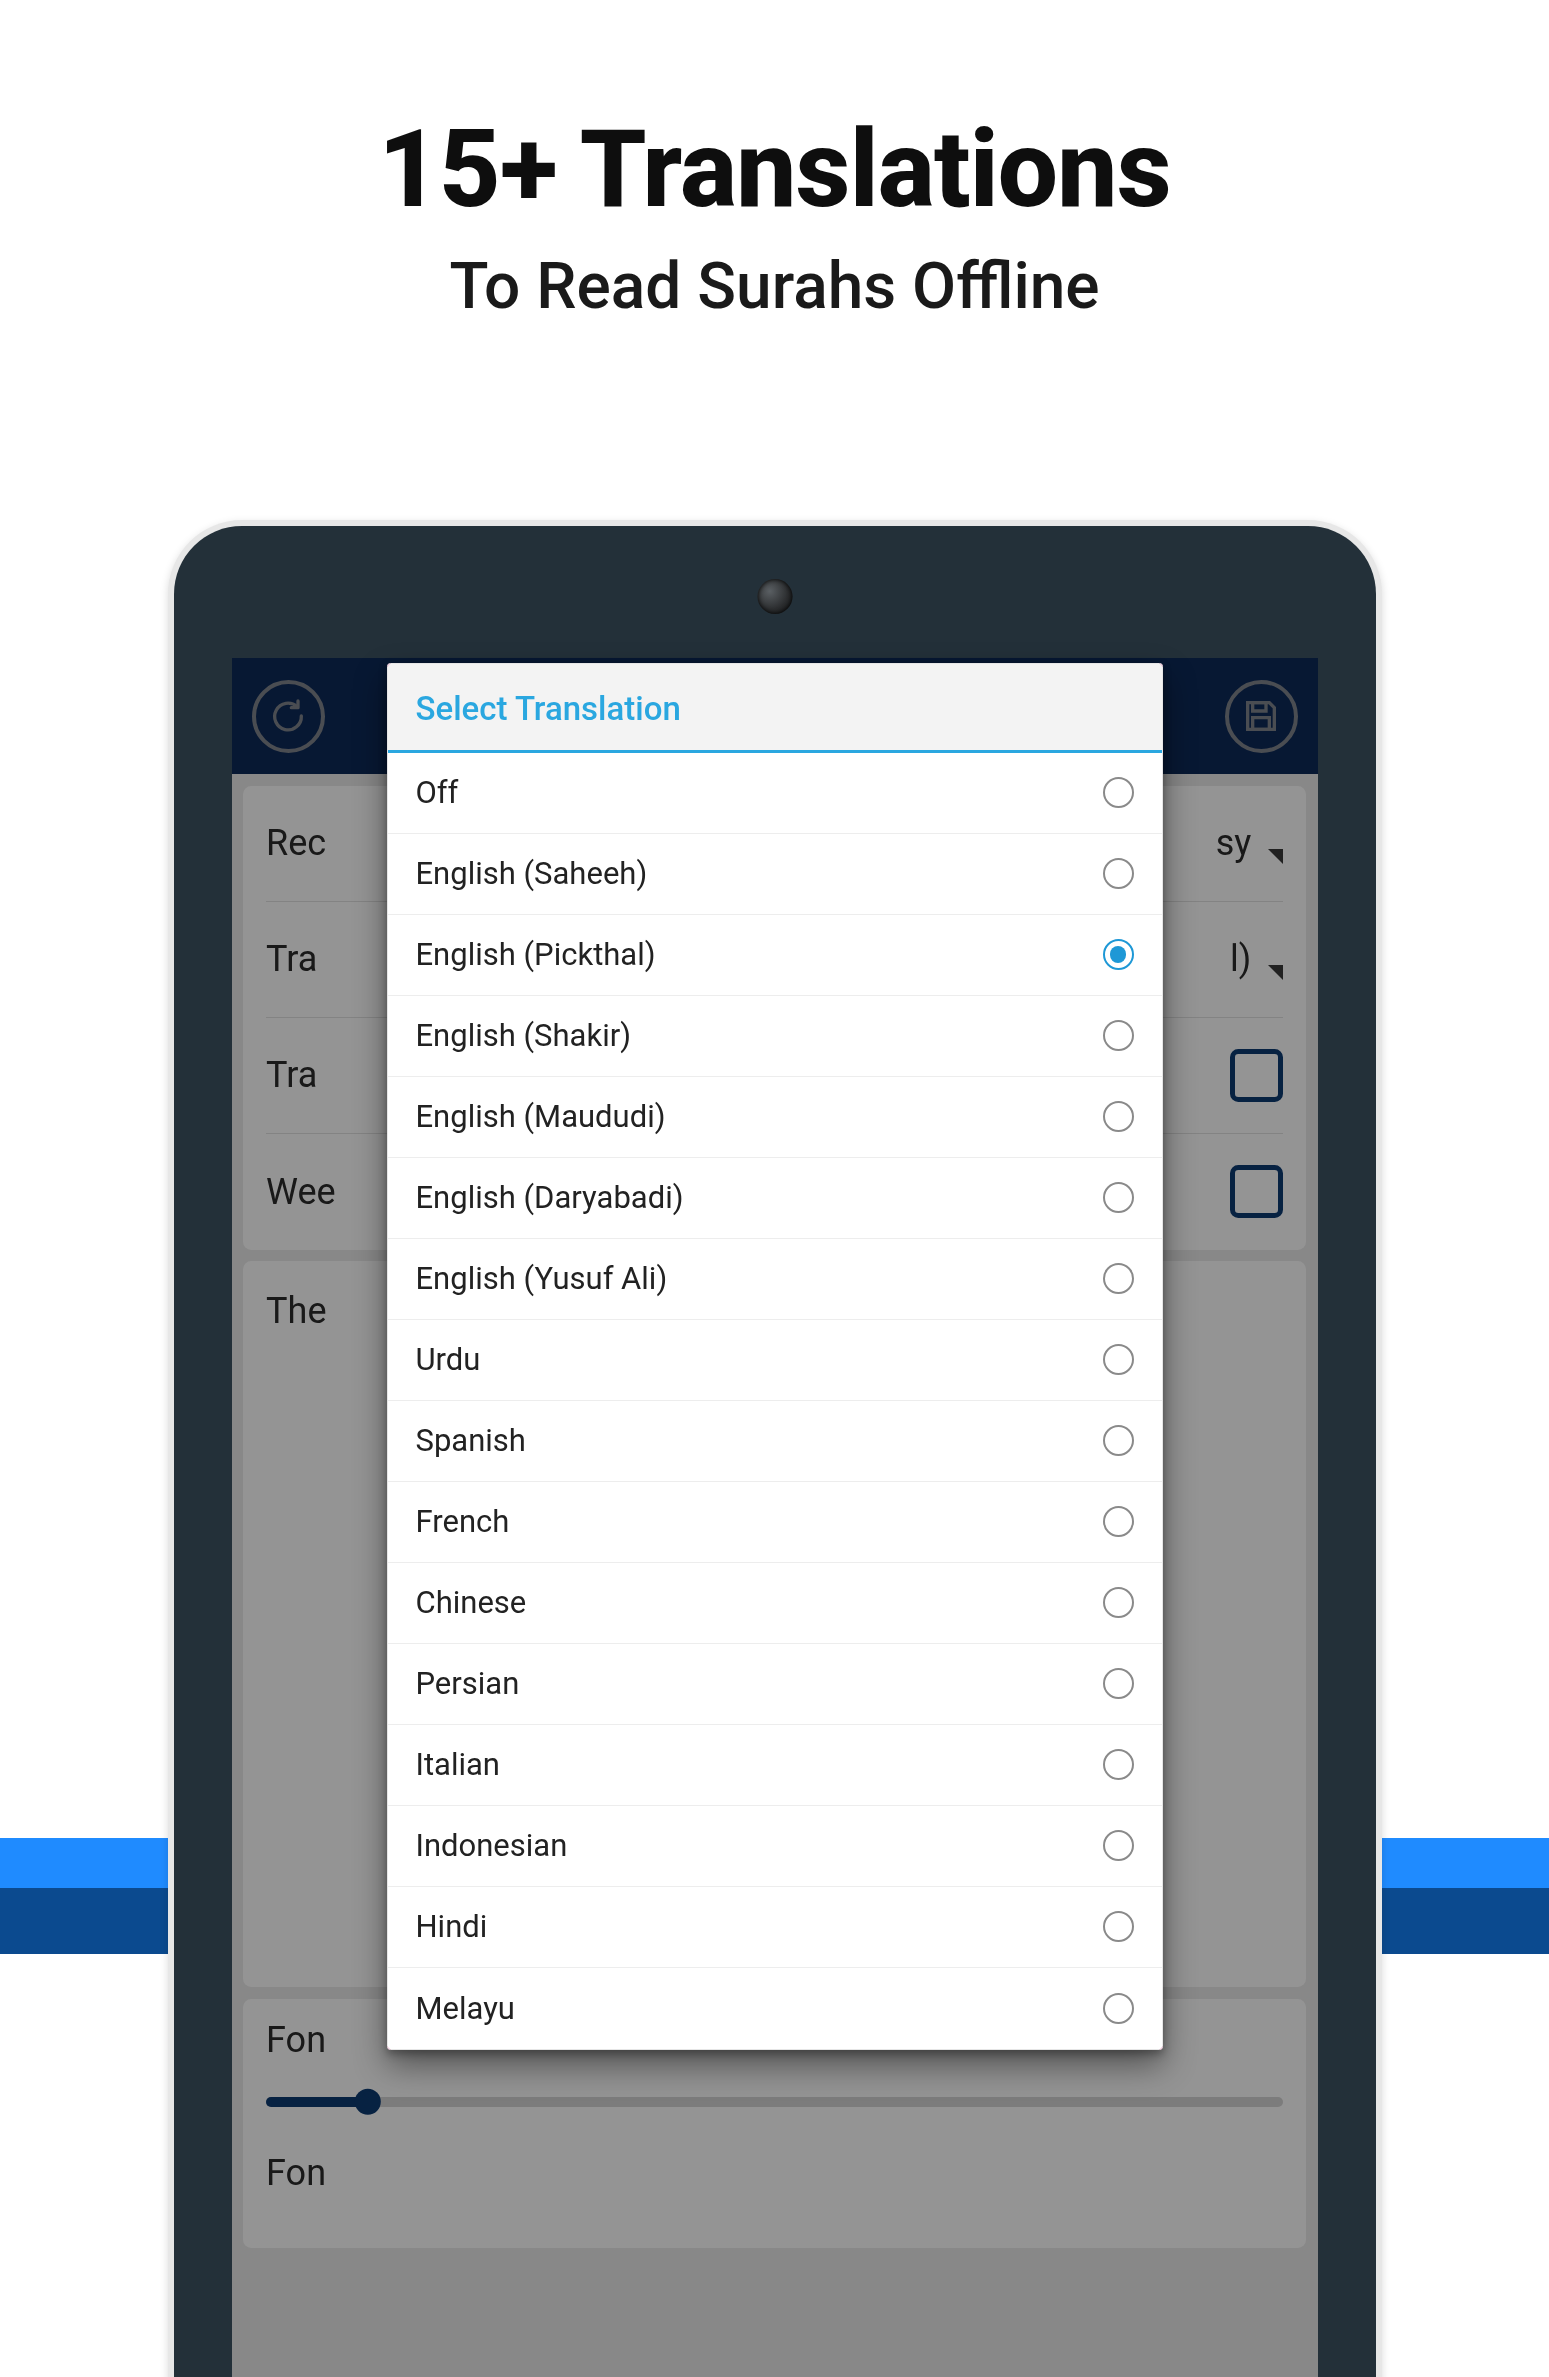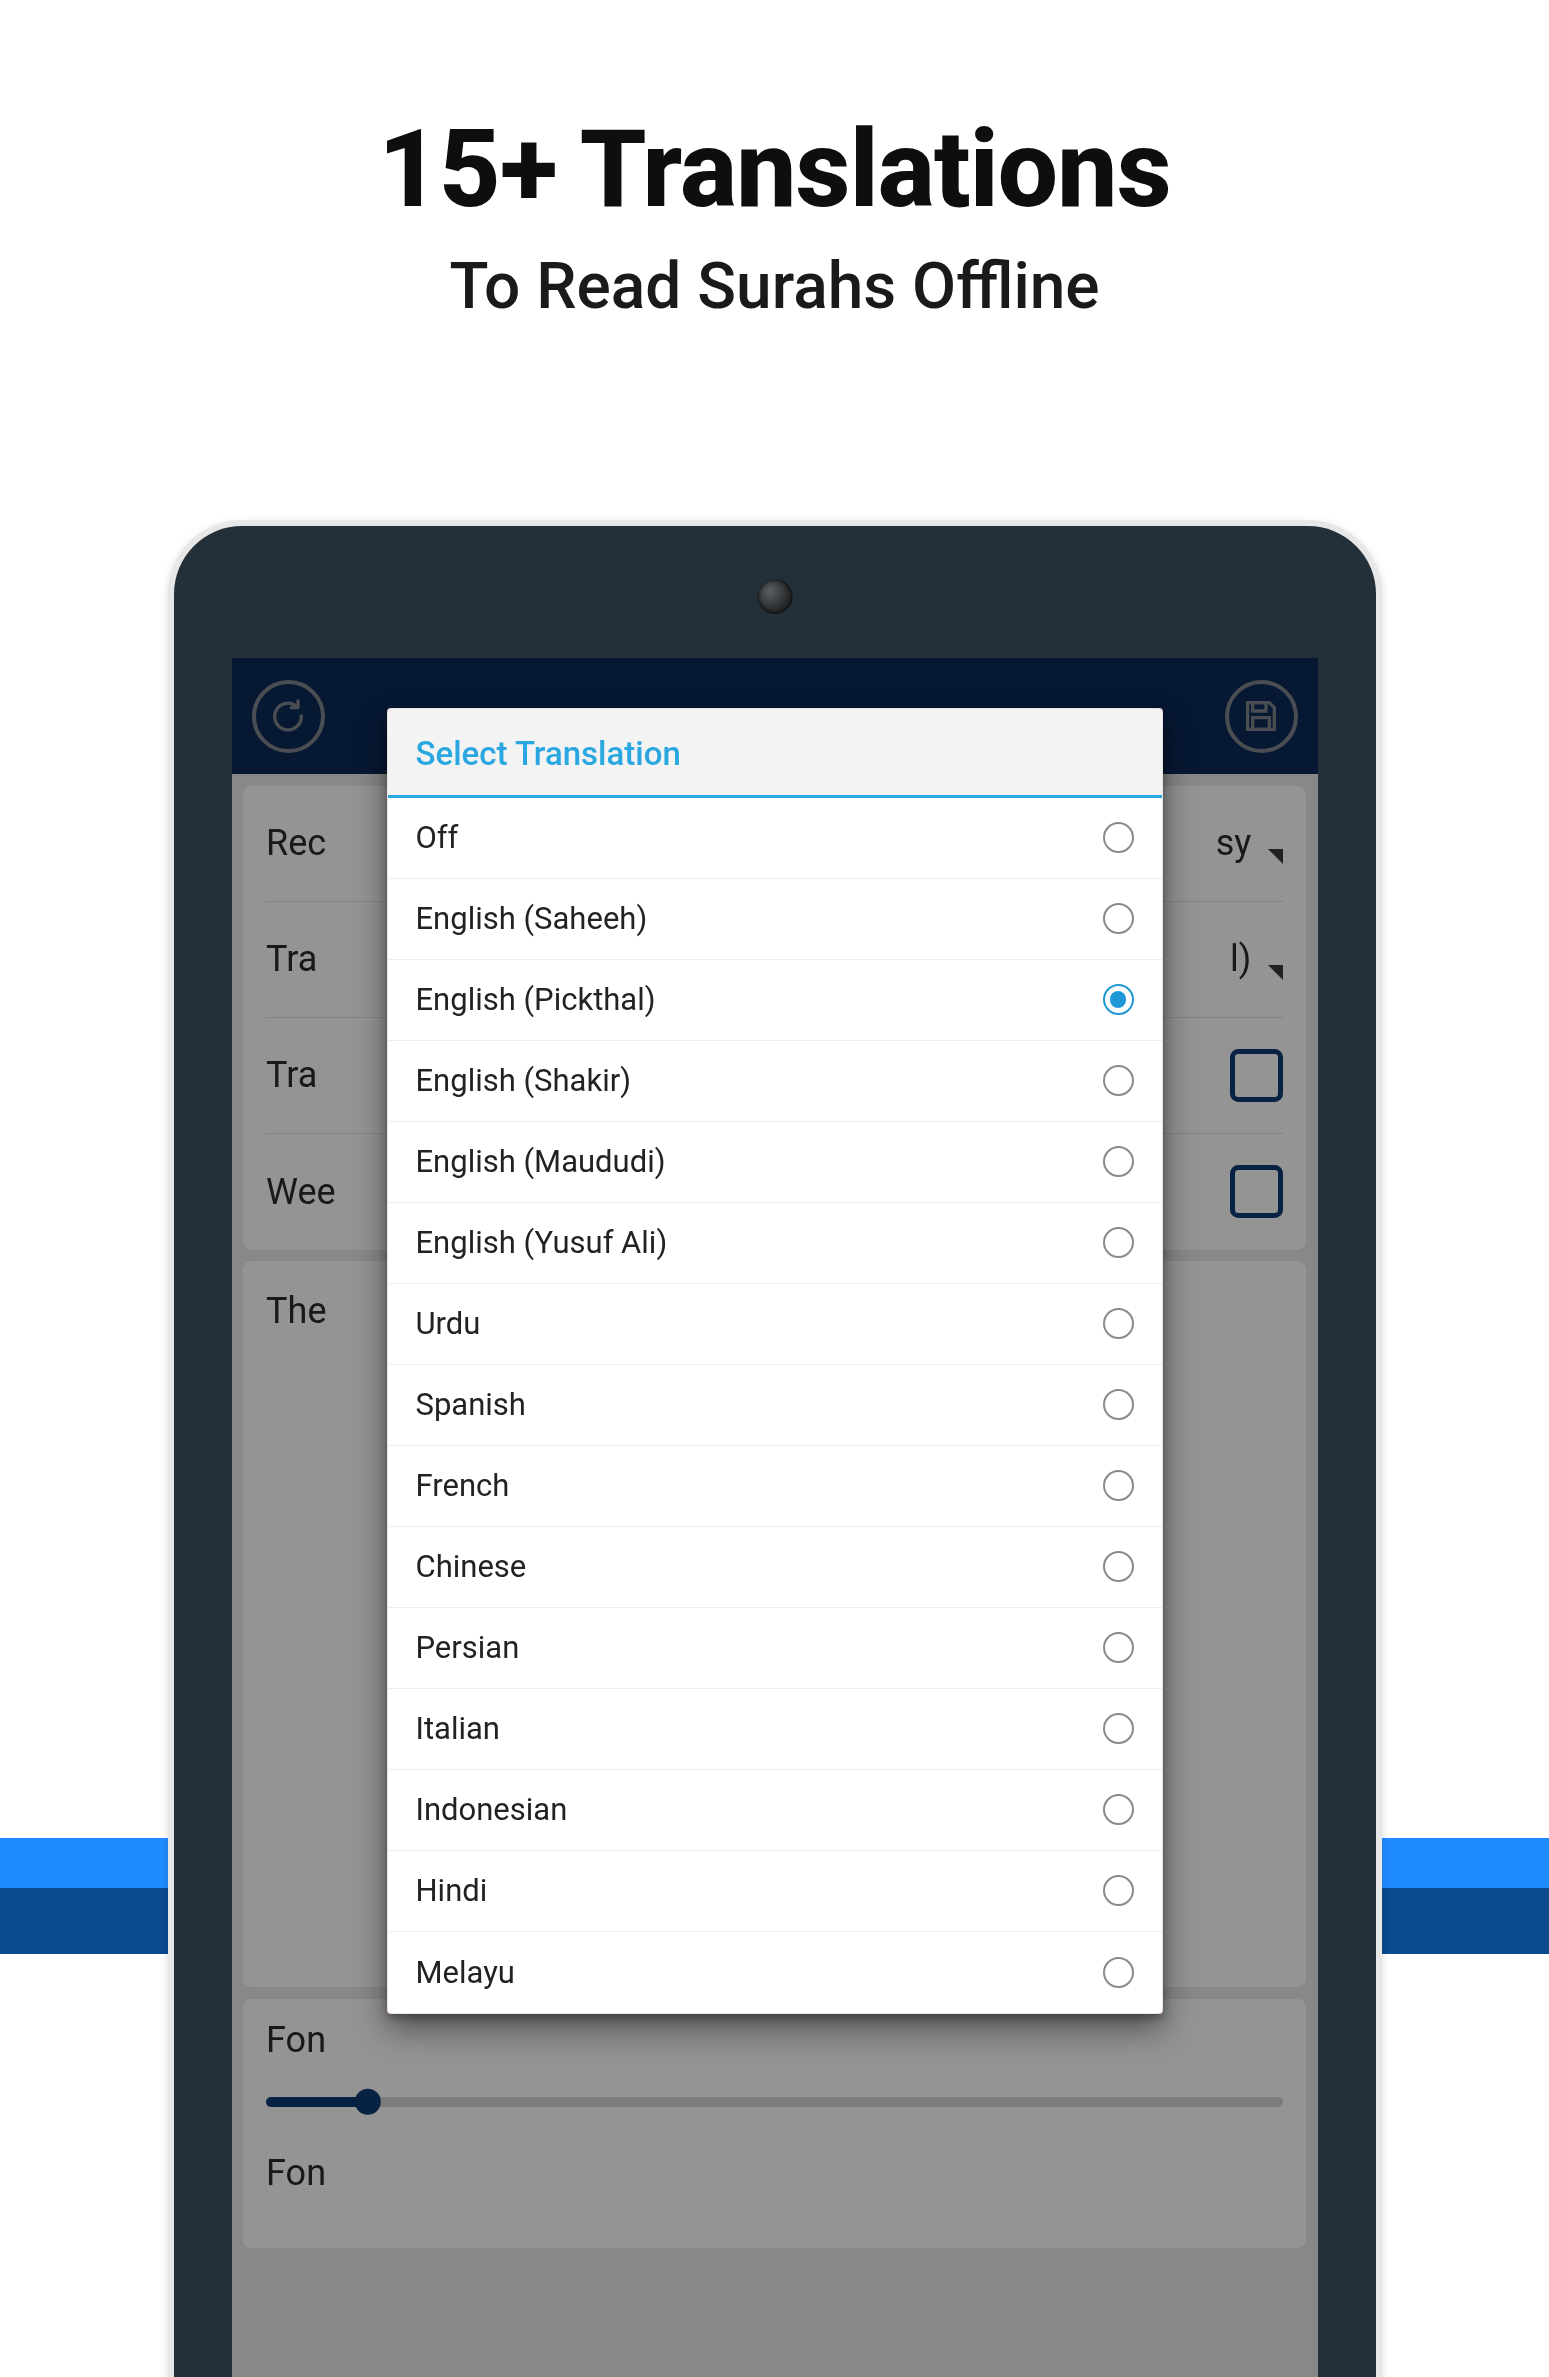--- a/index.html
+++ b/index.html
@@ -78,21 +78,20 @@
   .slider-fill { position: absolute; left: 0; top: 0; bottom: 0; width: 10%; background: #0d3b73; border-radius: 5px; }
   .slider-thumb { position: absolute; top: 50%; left: 10%; transform: translate(-50%,-50%); width: 26.4px; height: 26.4px; background: #0d3b73; border-radius: 50%; }
 
   
   .dialog {
     position: absolute; z-index: 5; top: 5px; left: 50%; transform: translateX(-50%);
     width: 776px; background: #ec4899; border-radius: 3.3px;
     box-shadow: 0 15px 33px rgba(0,0,0,0.45), 0 3.3px 8.3px rgba(0,0,0,0.3);
     border: 0.8px solid #e6e6e6;
     overflow: hidden;
-    margin-top: 45px;
   }
   .dialog-header {
     padding: 25px 28px 21.5px 28px; background: #f3f3f3;
     font-size: 33px; font-weight: 500; color: #2aa7e0;
     border-bottom: 3.3px solid #2aa7e0;
   }
   .dialog-list { background: #ffffff; }
   .dialog-item {
     display: flex; align-items: center; justify-content: space-between;
     padding: 0 28px; height: 81px; border-bottom: 0.8px solid #ededed;
@@ -210,20 +209,24 @@
             </div>
             <div class="dialog-item">
               <span>English (Shakir)</span>
               <span class="radio"></span>
             </div>
             <div class="dialog-item">
               <span>English (Maududi)</span>
               <span class="radio"></span>
             </div>
             <div class="dialog-item">
+              <span>English (Daryabadi)</span>
+              <span class="radio"></span>
+            </div>
+            <div class="dialog-item">
               <span>English (Yusuf Ali)</span>
               <span class="radio"></span>
             </div>
             <div class="dialog-item">
               <span>Urdu</span>
               <span class="radio"></span>
             </div>
             <div class="dialog-item">
               <span>Spanish</span>
               <span class="radio"></span>

